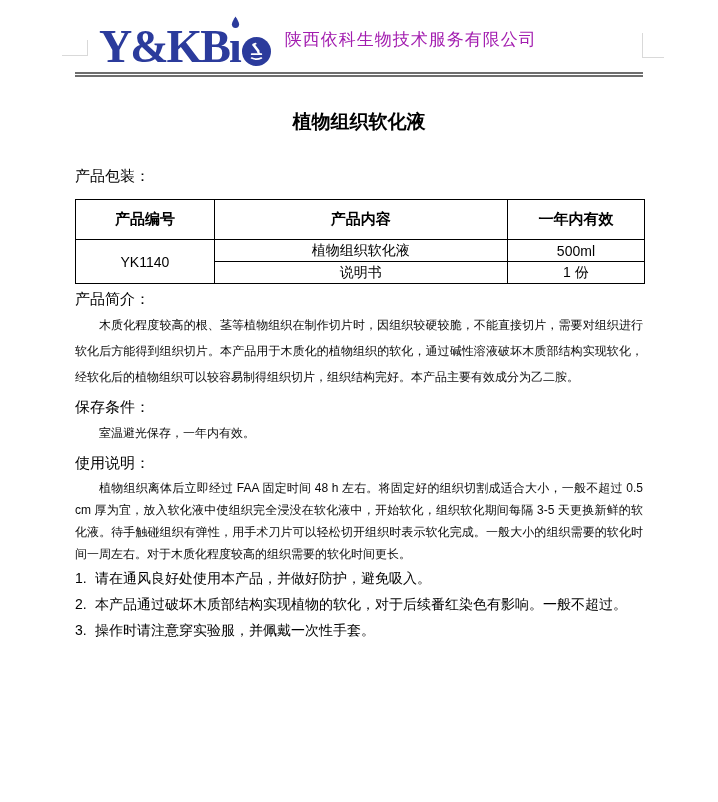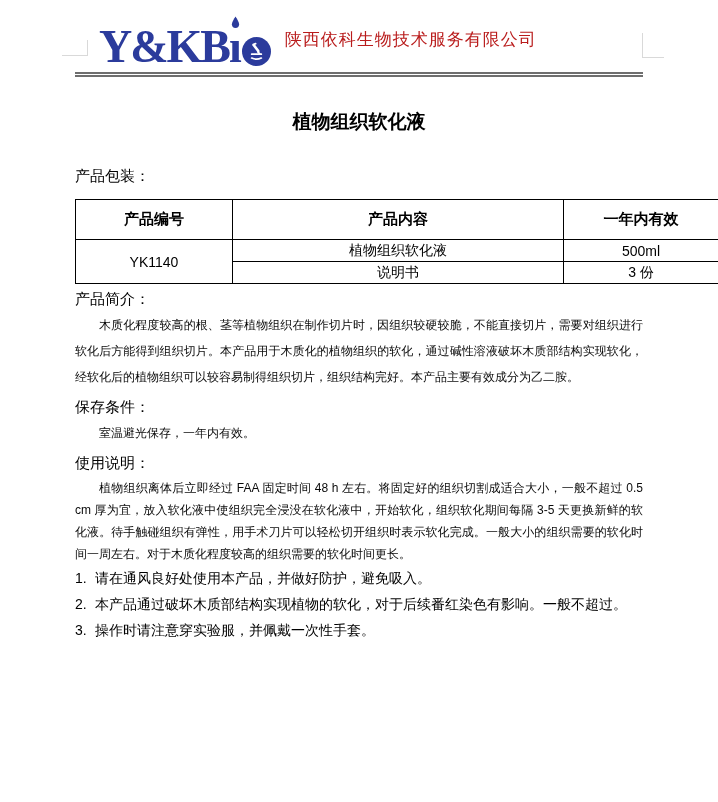--- a/index.html
+++ b/index.html
@@ -34,41 +34,41 @@
   }
   .logo-i { position: relative; display: inline-block; }
   .droplet { position: absolute; top: -13px; left: 2px; }
   .logo-o {
     width: 29px; height: 29px; border-radius: 50%;
     background: #2b3b9c; display: inline-flex;
     align-items: center; justify-content: center;
     margin-left: 2px; margin-bottom: 0px;
   }
   .company-name {
-    font-size: 17px; color: #b91c1c; letter-spacing: 1px;
+    font-size: 17px; color: #a21caf; letter-spacing: 1px;
     margin-left: 14px; padding-bottom: 2px; white-space: nowrap;
   }
   .header-rule { border-bottom: 5px double #6e6e6e; margin-top: 2px; }
 
   
   .doc-title {
     margin-top: 33px; text-align: center;
     font-size: 19px; font-weight: 700; line-height: 24px;
   }
   .section-heading {
     font-size: 15px; font-weight: 400; line-height: 20px;
   }
   .h-packaging { margin-top: 32px; }
   .h-intro     { margin-top: 5px;  }
   .h-storage   { margin-top: 7px;  }
   .h-usage     { margin-top: 9px;  }
   .h-notes     { margin-top: 13px; }
 
   table.pkg {
-    border-collapse: collapse; width: 644px; margin-top: 13px;
+    border-collapse: collapse; width: 570px; margin-top: 13px;
     table-layout: fixed; text-align: center; padding-left: 44px;
   }
   table.pkg th, table.pkg td { border: 1px solid #000; padding: 0 4px; }
   table.pkg th { height: 40px; font-size: 15px; font-weight: 700; }
   table.pkg td { height: 22px; font-size: 14px; font-weight: 400; }
   col.c1 { width: 24.4%; } col.c2 { width: 51.5%; } col.c3 { width: 24.1%; }
 
   .para {
     font-size: 12px; line-height: 26px; text-align: justify;
     text-indent: 2em; margin-top: 3px; color: #0a0a0a;
@@ -133,21 +133,21 @@
         <th>产品内容</th>
         <th>一年内有效</th>
       </tr>
       <tr>
         <td rowspan="2">YK1140</td>
         <td>植物组织软化液</td>
         <td>500ml</td>
       </tr>
       <tr>
         <td>说明书</td>
-        <td>3 份</td>
+        <td>1 份</td>
       </tr>
     </tbody>
       </table>
 
     <div class="section-heading h-intro">产品简介：</div>
     <div class="para">木质化程度较高的根、茎等植物组织在制作切片时，因组织较硬较脆，不能直接切片，需要对组织进行软化后方能得到组织切片。本产品用于木质化的植物组织的软化，通过碱性溶液破坏木质部结构实现软化，经软化后的植物组织可以较容易制得组织切片，组织结构完好。本产品主要有效成分为乙二胺。</div>
 
     <div class="section-heading h-storage">保存条件：</div>
     <div class="para para-storage">室温避光保存，一年内有效。</div>
 

